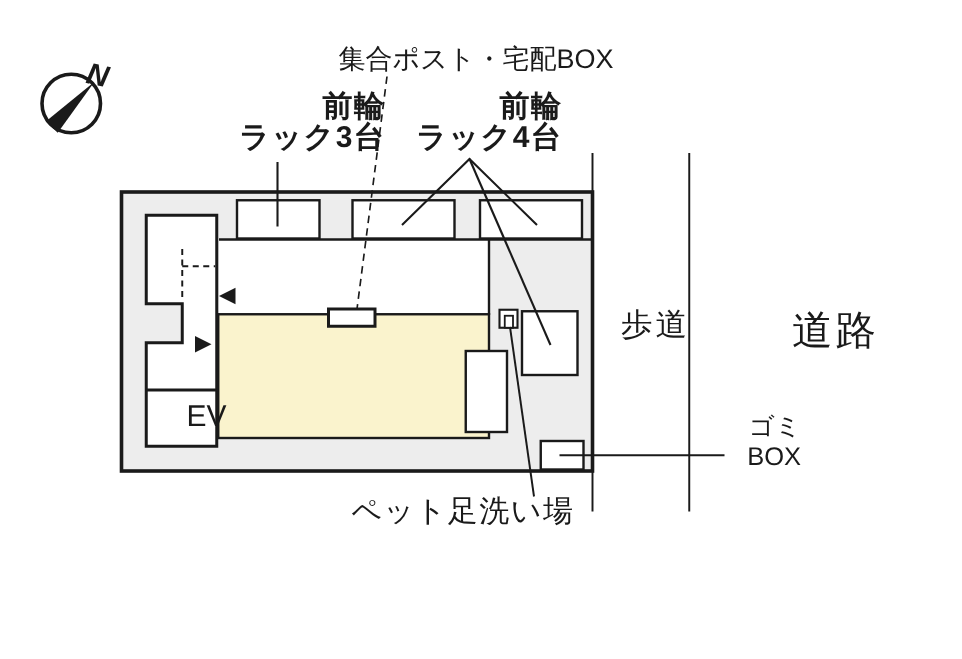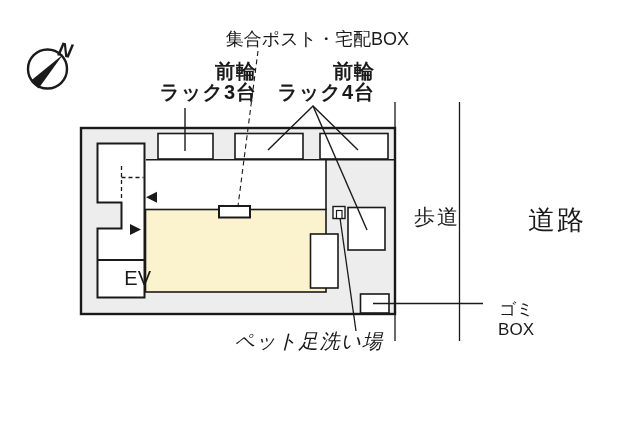--- a/index.html
+++ b/index.html
@@ -14,22 +14,22 @@
     font-family:"Liberation Sans",sans-serif;color:var(--line);overflow:hidden;
   }
   .canvas svg{position:absolute;left:0;top:0;display:block;}
   .lbl{position:absolute;text-align:right;white-space:nowrap;line-height:1.06;}
   .lbl-postbox{left:213px;top:30px;width:196px;font-size:18px;}
   .lbl-rack{width:114px;font-size:20px;line-height:21px;letter-spacing:1px;font-weight:bold;}
   .lbl-rack3{left:143px;top:61px;}
   .lbl-rack4{left:261px;top:61px;}
   .lbl-sidewalk{left:408px;top:206px;width:52px;font-size:21px;letter-spacing:2px;}
   .lbl-road{left:528px;top:206px;width:56px;font-size:27px;letter-spacing:2px;}
-  .lbl-pet{left:215px;top:331px;width:168px;font-size:20px;letter-spacing:1px;font-style:italic;}
-  .lbl-trash{left:480px;top:300px;width:54px;font-size:17px;line-height:20px;}
+  .lbl-pet{left:215px;top:331px;width:168px;font-size:20px;letter-spacing:1px;}
+  .lbl-trash{left:480px;top:275px;width:54px;font-size:17px;line-height:20px;}
   .lbl-ev{left:99px;top:268px;width:52px;font-size:20px;}
   
   .s{stroke:var(--line);fill:none;}
   .sw24{stroke-width:2.4;} .sw2{stroke-width:2;} .sw16{stroke-width:1.6;}
   .sw14{stroke-width:1.4;} .sw13{stroke-width:1.3;}
   .fw{fill:#ffffff;} .fsite{fill:var(--site-fill);} .froom{fill:var(--room-fill);}
   .fb{fill:var(--line);stroke:none;}
   .ftext{fill:var(--line);}
 </style>
 </head>

